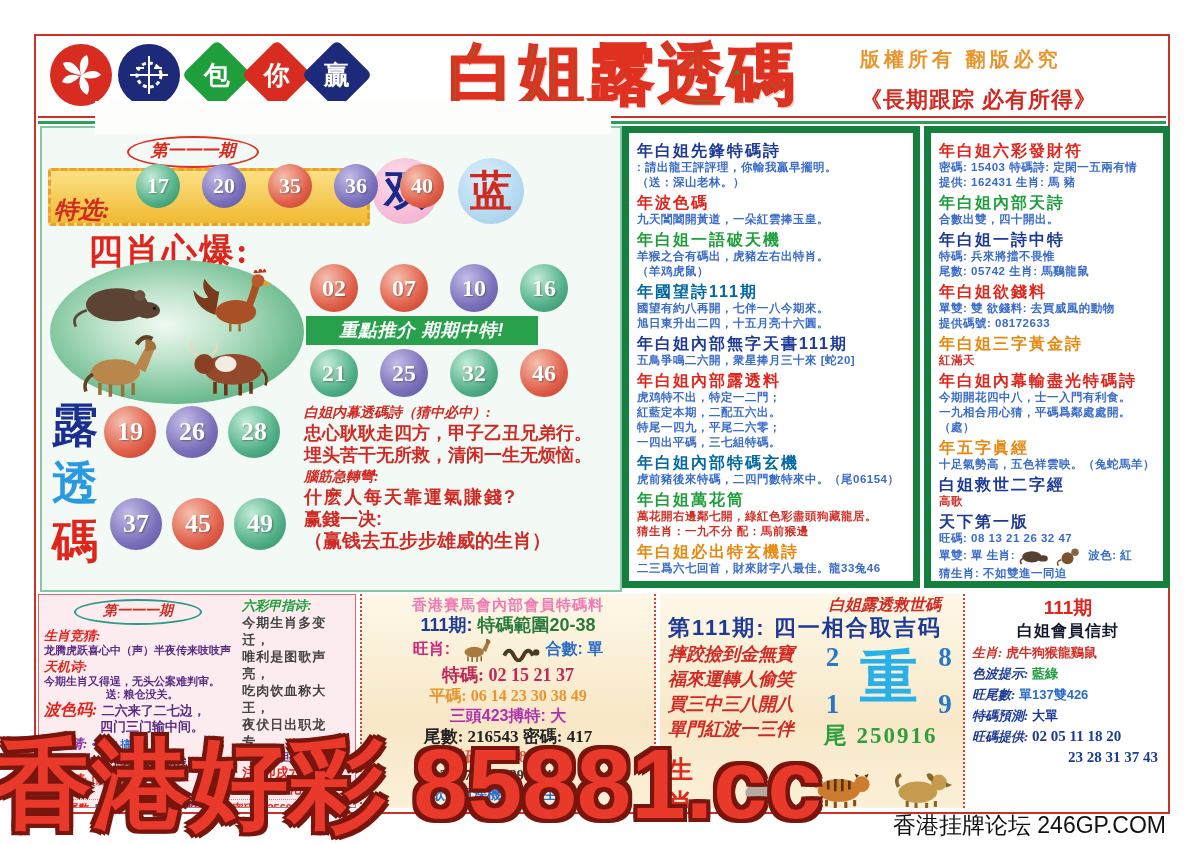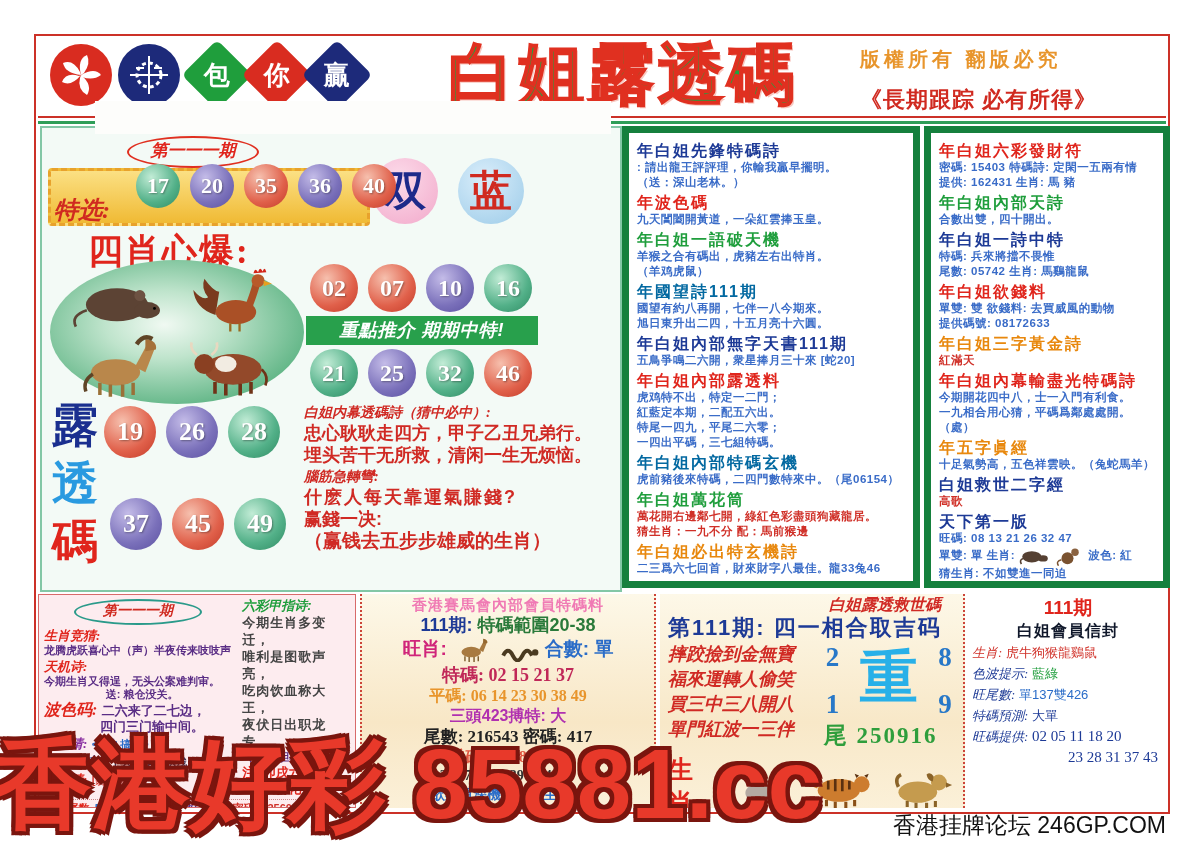--- a/index.html
+++ b/index.html
@@ -28,21 +28,21 @@
   #patch{left:95px;top:101px;width:516px;height:33px;background:#fdfdfb;z-index:6}
   
   #left-panel{left:40px;top:126px;width:578px;height:462px;border:2px solid #83c7a6;background:#f3faf6;z-index:2}
   #issue-oval{left:85px;top:8px;width:128px;height:28px;border:2px solid #e03020;border-radius:50%;
       color:#e0251c;font-size:17px;font-weight:bold;font-style:italic;text-align:center;line-height:26px;
       font-family:"Liberation Serif",serif}
   #sel-banner{left:6px;top:40px;width:316px;height:52px;background:linear-gradient(#fbe084,#f0ba34);
       border:3px dashed #e8a22c;border-radius:4px}
   #sel-label{left:12px;top:66px;color:#d02a20;font-size:24px;font-weight:900;font-style:italic;z-index:3;
       font-family:"Liberation Serif",serif}
-  .row{display:flex;gap:10px}
+  .row{display:flex;gap:22px}
   #special-balls{left:94px;top:36px;z-index:3}
   .ball{border-radius:50%;display:flex;align-items:center;justify-content:center;color:#fff;font-weight:bold;
       font-family:"Liberation Serif",serif;text-shadow:1px 1px 2px rgba(0,0,0,.35);flex:0 0 auto}
   .b-red{background:radial-gradient(circle at 35% 30%,#f6c0ae,#e0604a 60%,#c23a28)}
   .b-purple{background:radial-gradient(circle at 35% 30%,#c4bce8,#7a70ba 60%,#5a50a0)}
   .b-green{background:radial-gradient(circle at 35% 30%,#c2ecd6,#52b088 60%,#2e8a62)}
   .ball-44{width:44px;height:44px;font-size:22px}
   .ball-48{width:48px;height:48px;font-size:24px}
   .ball-52{width:52px;height:52px;font-size:26px}
   .circ{width:66px;height:66px;border-radius:50%;display:flex;align-items:center;justify-content:center}
@@ -101,21 +101,21 @@
   .b1-poem-t{color:#1f9e3c;font-size:13px;font-weight:900;font-style:italic;line-height:16px}
   .b1-poem-l{color:#444;font-size:13px;font-weight:bold;line-height:17px;letter-spacing:1px;font-family:"Liberation Serif",serif}
   .b1-send{color:#5a2d85;font-size:11px;font-weight:bold;line-height:15px}
   .b1-note{color:#e0251c;font-size:13px;font-weight:900;line-height:16px;font-family:"Liberation Serif",serif}
   .b1-bottom{border-top:1px dotted #cc8888;margin-top:2px;padding-top:1px}
   .b1-brow{font-size:11px;font-weight:bold;line-height:14px;white-space:nowrap}
   #bp2-title{color:#f07ab4;font-size:15px;font-weight:900;letter-spacing:1px;line-height:18px;white-space:nowrap}
   .b2-row{white-space:nowrap;font-weight:bold}
   .b2-r1{font-size:18px;line-height:22px;color:#1d3a96}
   .b2-r1 .val{color:#2a7a3a}
-  .b2-r2{font-size:19px;line-height:26px;color:#d0257a}
+  .b2-r2{font-size:16px;line-height:26px;color:#d0257a}
   .b2-r2 .val{color:#2a6cc8}
   .b2-r3{font-size:18px;line-height:22px;color:#c02858;font-family:"Liberation Serif",serif}
   .b2-r4{font-size:16px;line-height:20px;color:#e8952c;font-family:"Liberation Serif",serif}
   .b2-r5{font-size:16px;line-height:20px;color:#b030b0}
   .b2-r6{font-size:17px;line-height:21px;color:#222;font-family:"Liberation Serif",serif}
   .b2-r7{font-size:16px;line-height:20px;color:#e05540;font-family:"Liberation Serif",serif}
   .b2-r8{font-size:14px;line-height:18px;color:#333;font-family:"Liberation Serif",serif}
   .b2-r9{font-size:14px;line-height:18px;color:#2a6cc8}
   .b3-hdr{display:flex;justify-content:flex-end;color:#d02a24;font-size:16px;font-weight:900;
       font-style:italic;font-family:"Liberation Serif",serif;line-height:18px;padding:0 14px}
@@ -124,21 +124,21 @@
   .b3-poem{width:160px;color:#d02a24;font-size:18px;font-weight:bold;font-family:"Liberation Serif",serif;
       font-style:italic;line-height:25px;white-space:nowrap}
   .b3-nums{position:relative;width:130px;height:78px}
   .b3-n{position:absolute;color:#2878c8;font-size:27px;font-weight:bold;font-family:"Liberation Serif",serif}
   #b3-center{position:absolute;left:36px;top:0;color:#28b0e8;font-size:58px;font-weight:900;line-height:70px}
   .b3-tail{color:#2f9e3c;font-size:23px;font-weight:bold;font-family:"Liberation Serif",serif;letter-spacing:2px}
   .b3-zrow{display:flex;align-items:center;gap:8px;margin-top:2px}
   .b3-zlab{color:#e0251c;font-size:25px;font-weight:900;font-family:"Liberation Serif",serif}
   #bp4 .b4-issue{color:#e0251c;font-size:19px;font-weight:bold;text-align:center;line-height:24px}
   #bp4 .b4-title{color:#0f172a;font-size:16px;font-weight:bold;text-align:center;line-height:22px;letter-spacing:1px}
-  .b4-row{font-size:13px;font-weight:normal;line-height:21px;white-space:nowrap}
+  .b4-row{font-size:13px;font-weight:bold;line-height:21px;white-space:nowrap}
   .b4-lab{color:#1d3a96;font-style:italic;font-family:"Liberation Serif",serif}
   .b4-red{color:#d03028}.b4-green{color:#1f9e3c}.b4-blue{color:#2a6cc8}.b4-navy{color:#1d3a96}
   .b4-nums{font-size:15px;font-family:"Liberation Serif",serif}
   
   #watermark{left:-6px;top:720px;z-index:40;white-space:nowrap;font-size:98px;font-weight:900;
       letter-spacing:0;color:#e8392a;font-family:"Liberation Sans",sans-serif;
       text-shadow:4px 4px 0 #7a150e,-4px -4px 0 #7a150e,4px -4px 0 #7a150e,-4px 4px 0 #7a150e,
                   0 4px 0 #7a150e,4px 0 0 #7a150e,0 -4px 0 #7a150e,-4px 0 0 #7a150e}
   #footer{right:34px;top:810px;font-size:23px;color:#111;z-index:8;font-weight:500}
 </style>

